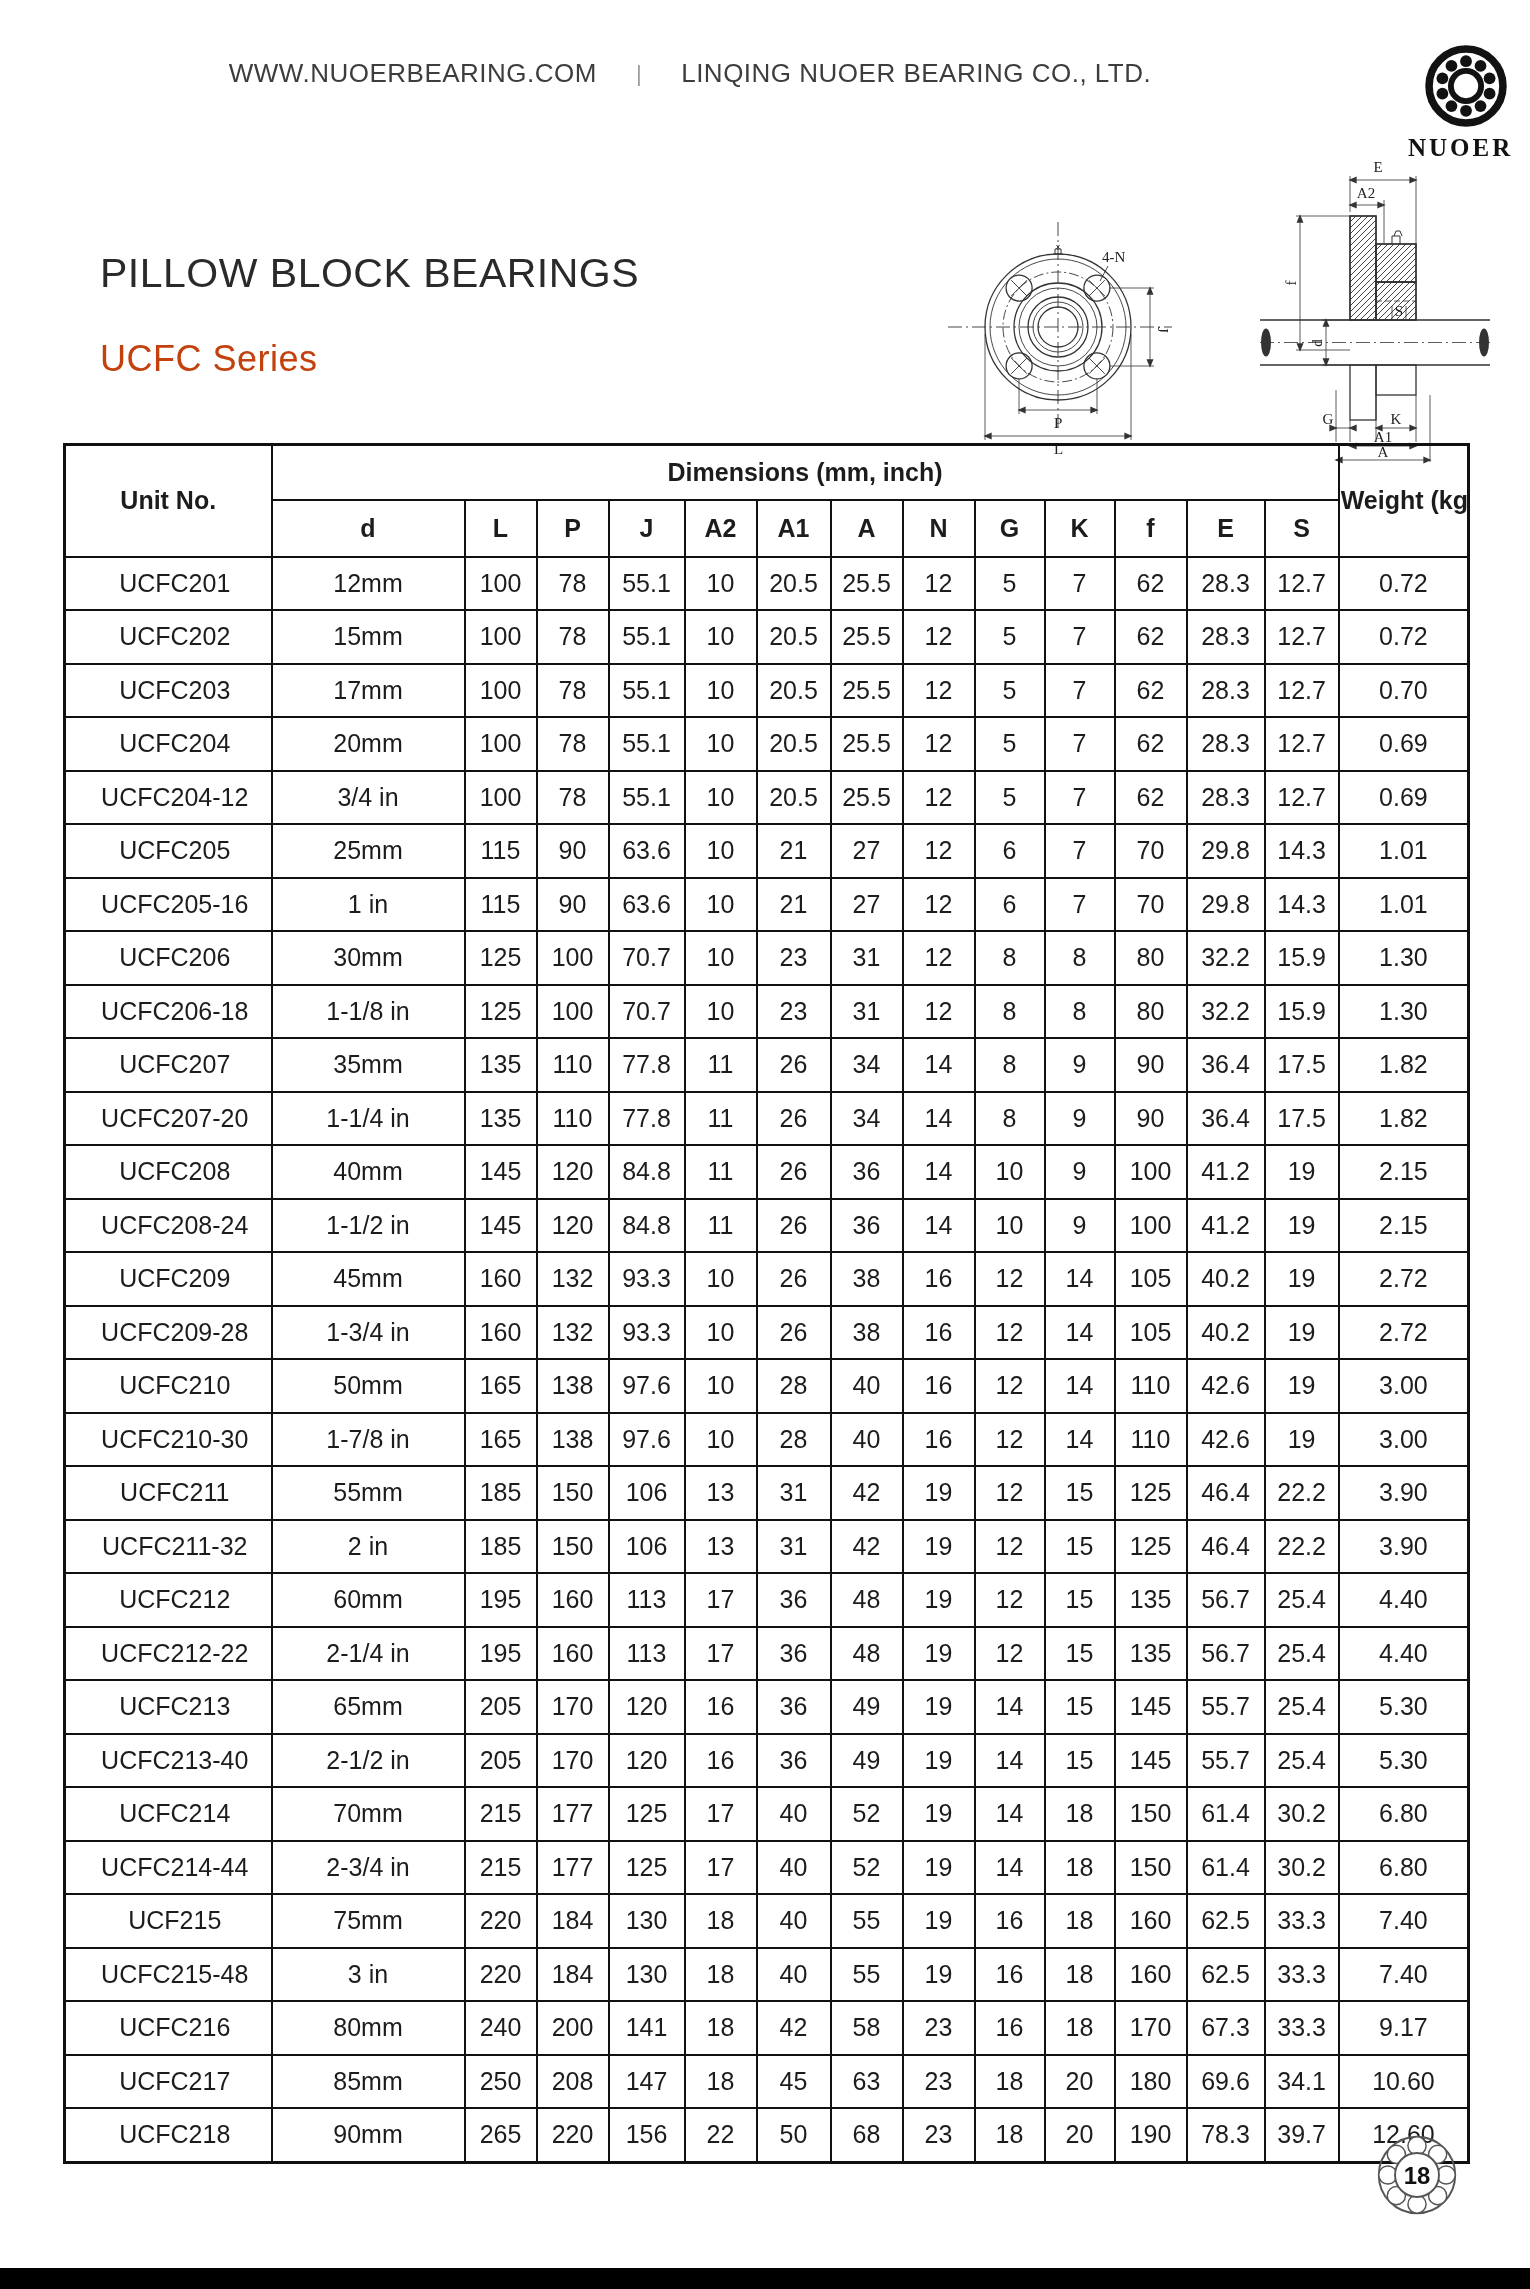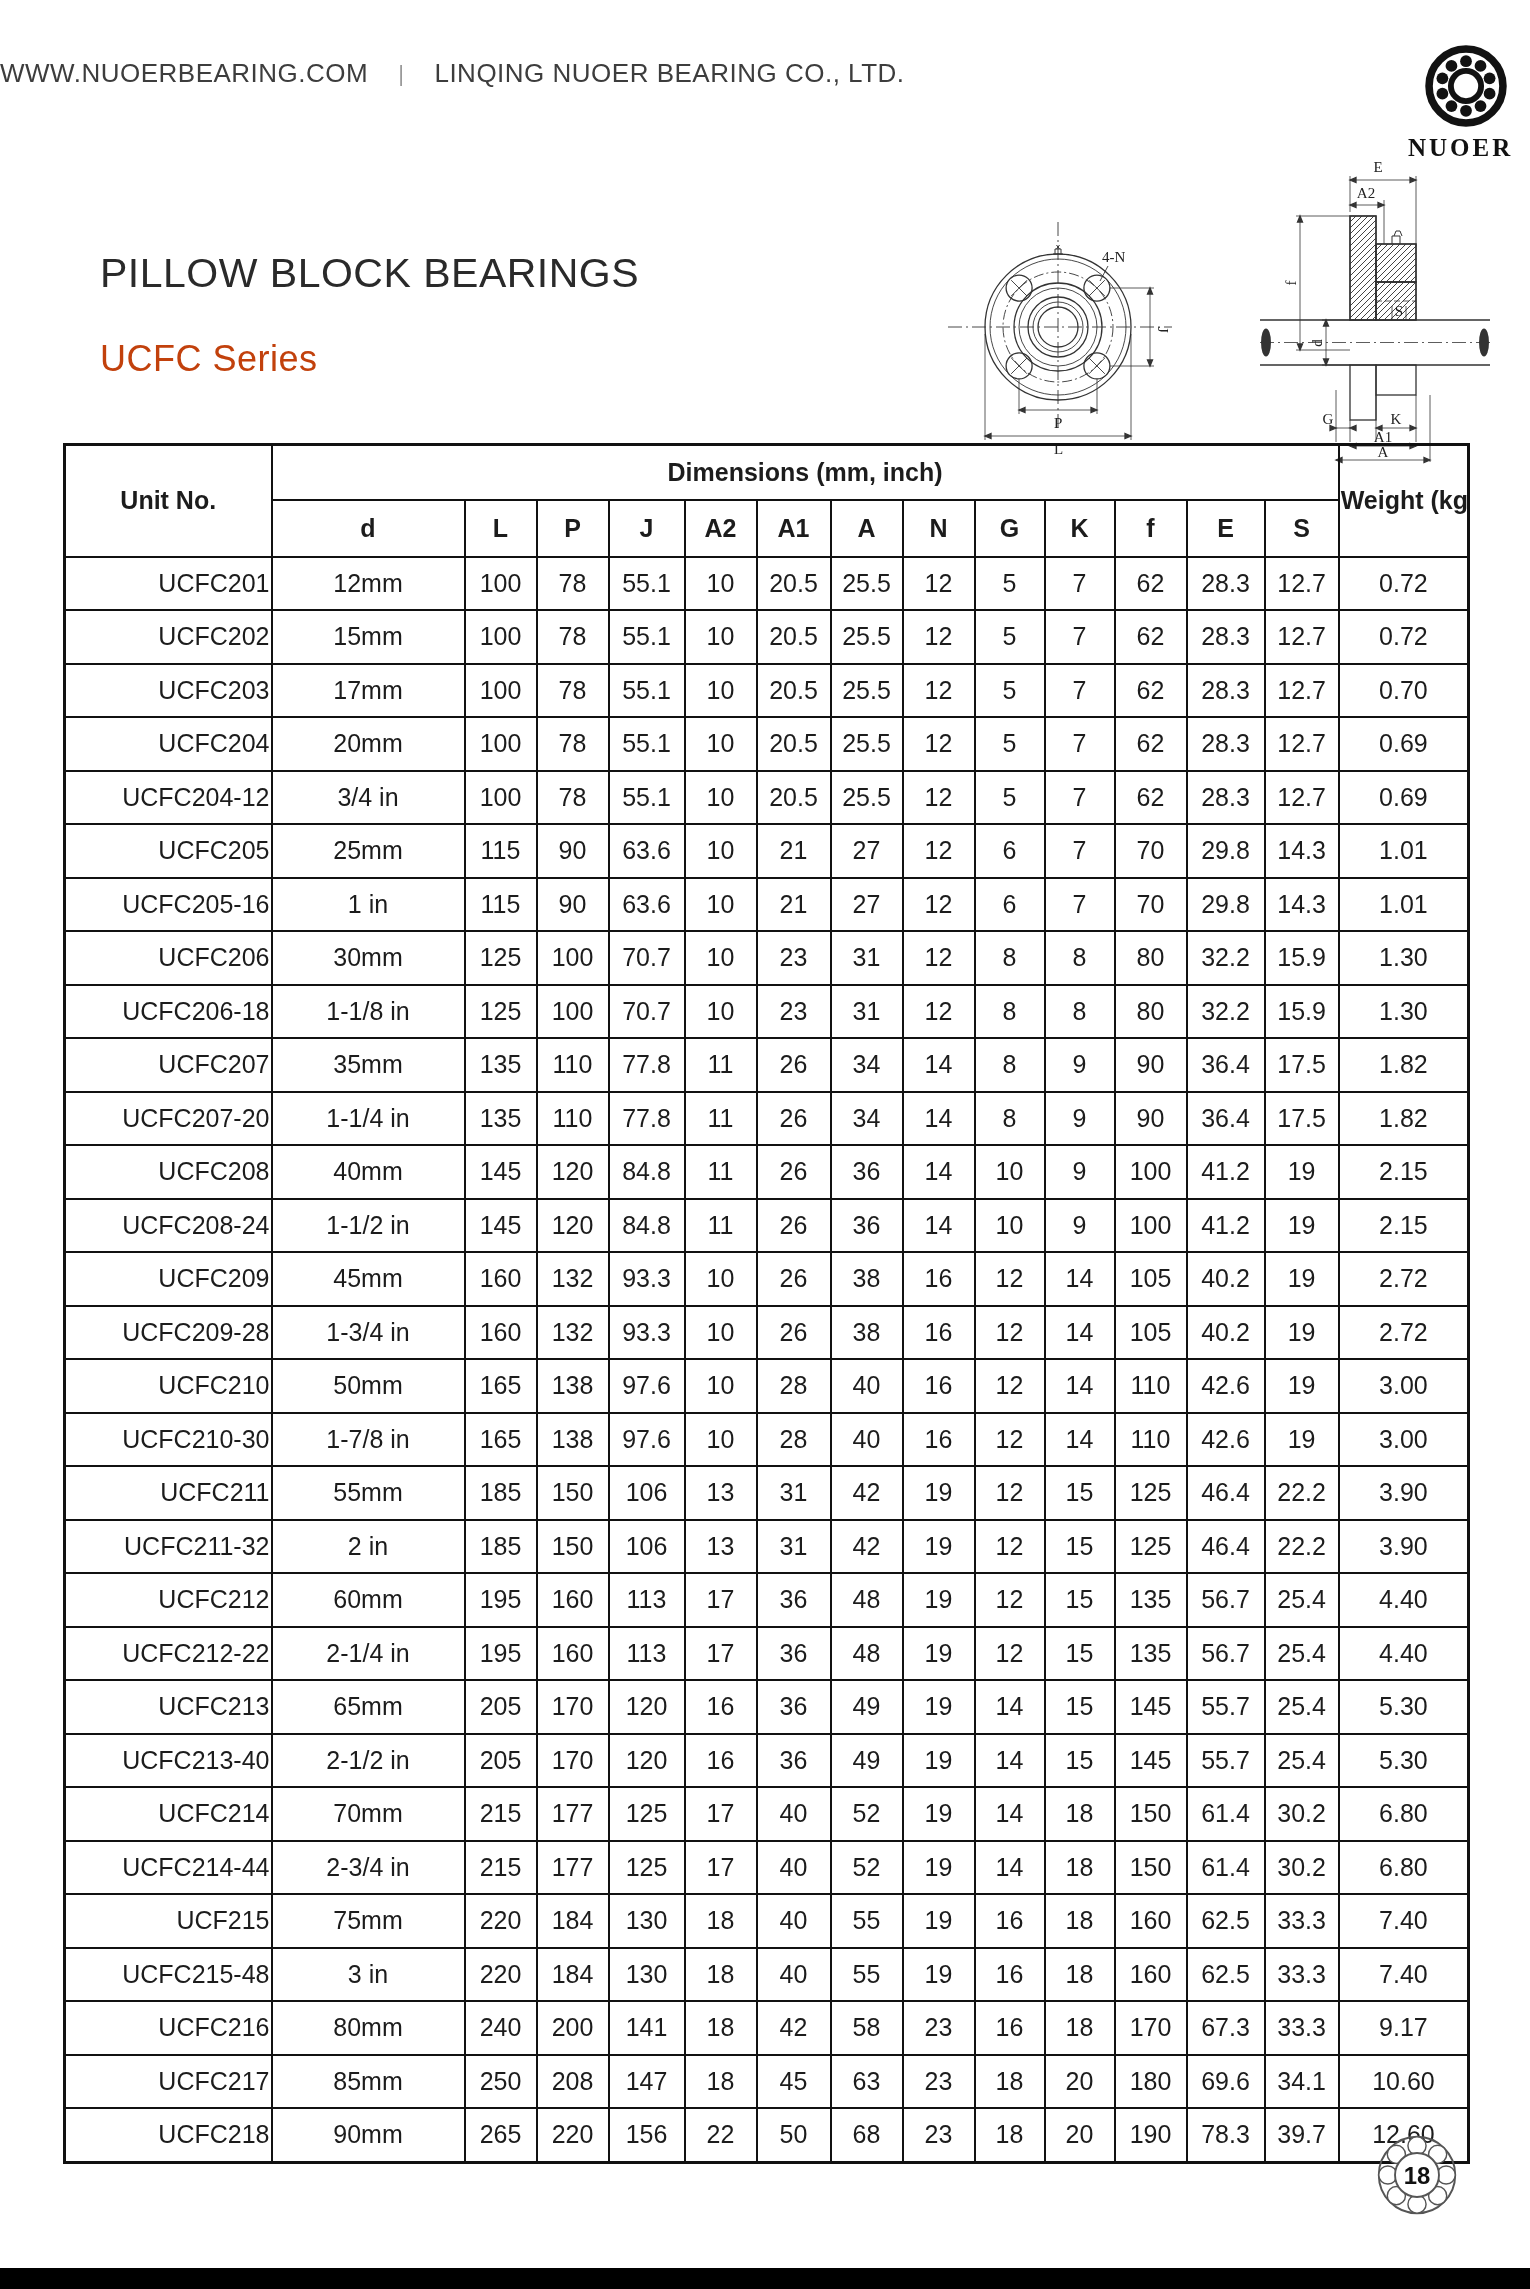--- a/index.html
+++ b/index.html
@@ -1,20 +1,20 @@
 <!DOCTYPE html>
 <html><head>
 <meta charset="utf-8">
 <style>
   html,body{margin:0;padding:0;}
   body{font-family:"Liberation Sans",sans-serif;background:#e8e8e8;}
   .page{position:relative;width:1530px;height:2289px;background:#ffffff;margin:0 auto;overflow:hidden;}
 
   
-  .top-line{position:absolute;top:58px;left:0;width:1380px;display:flex;align-items:center;color:#3d3d3d;font-size:26px;letter-spacing:.5px;}
+  .top-line{position:absolute;top:58px;left:0;width:1380px;display:flex;justify-content:center;align-items:center;color:#3d3d3d;font-size:26px;letter-spacing:.5px;gap:9px;}
   .top-line .sep{color:#9a9a9a;font-size:22px;padding:0 30px;font-weight:400;}
   .brand{position:absolute;top:44px;right:22px;width:100px;text-align:right;}
   .brand .brand-name{font-family:"Liberation Serif",serif;font-weight:700;font-size:25px;letter-spacing:3px;color:#111;margin-top:2px;}
 
   
   .title{position:absolute;left:100px;top:250px;font-size:41px;font-weight:500;color:#2a2a2a;letter-spacing:.5px;}
   .subtitle{position:absolute;left:100px;top:338px;font-size:36px;font-weight:500;color:#c2410c;letter-spacing:.5px;}
 
   
   .draw{position:absolute;color:#222;}
@@ -22,21 +22,21 @@
   .dwg-txt{font-family:"Liberation Serif",serif;font-size:15px;fill:#222;}
 
   
   .tbl-wrap{position:absolute;left:63px;top:443px;width:1404px;}
   table.spec{border-collapse:collapse;table-layout:fixed;width:1404px;border:3px solid #111;}
   table.spec th,table.spec td{border:2px solid #111;color:#1c1c1c;overflow:hidden;white-space:nowrap;}
   table.spec thead th{font-weight:700;font-size:25px;}
   .h-dims{height:55px;font-size:26px;}
   .h-cols th{height:53px;}
   table.spec tbody td{height:49.5px;font-size:25px;font-weight:400;text-align:center;}
-  table.spec tbody td.unit-cell{text-align:right;padding-left:14px;border-radius:18px;}
+  table.spec tbody td.unit-cell{text-align:center;padding-left:14px;border-radius:18px;}
 
   
   .footer-bar{position:absolute;left:0;bottom:0;width:100%;height:21px;background:#000;}
   .page-badge{position:absolute;left:1374px;top:2132px;}
   .page-badge text{font-family:"Liberation Sans",sans-serif;font-weight:700;font-size:25px;fill:#111;}
 </style>
 </head>
 <body>
 
 <div class="page">

